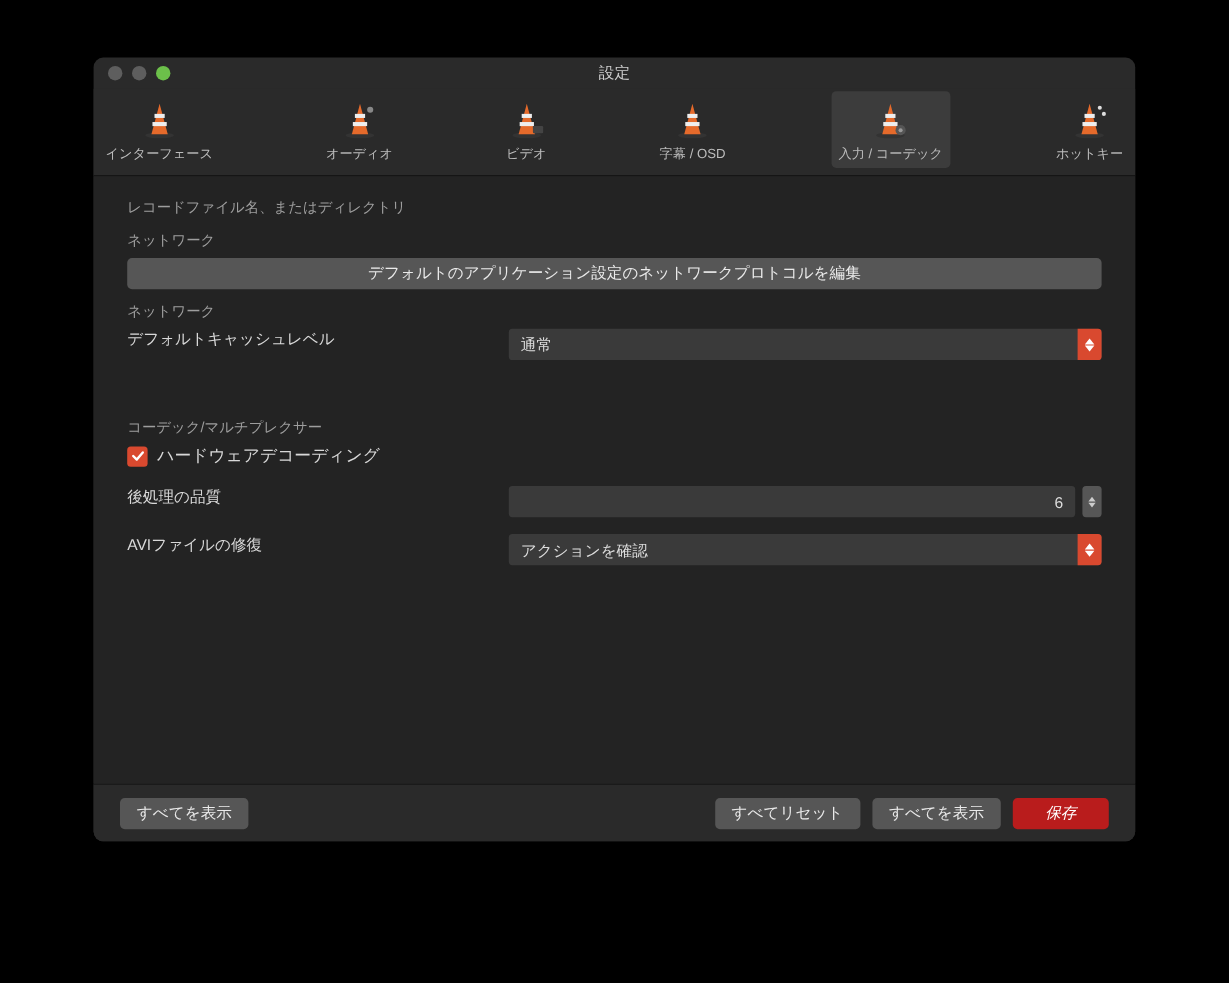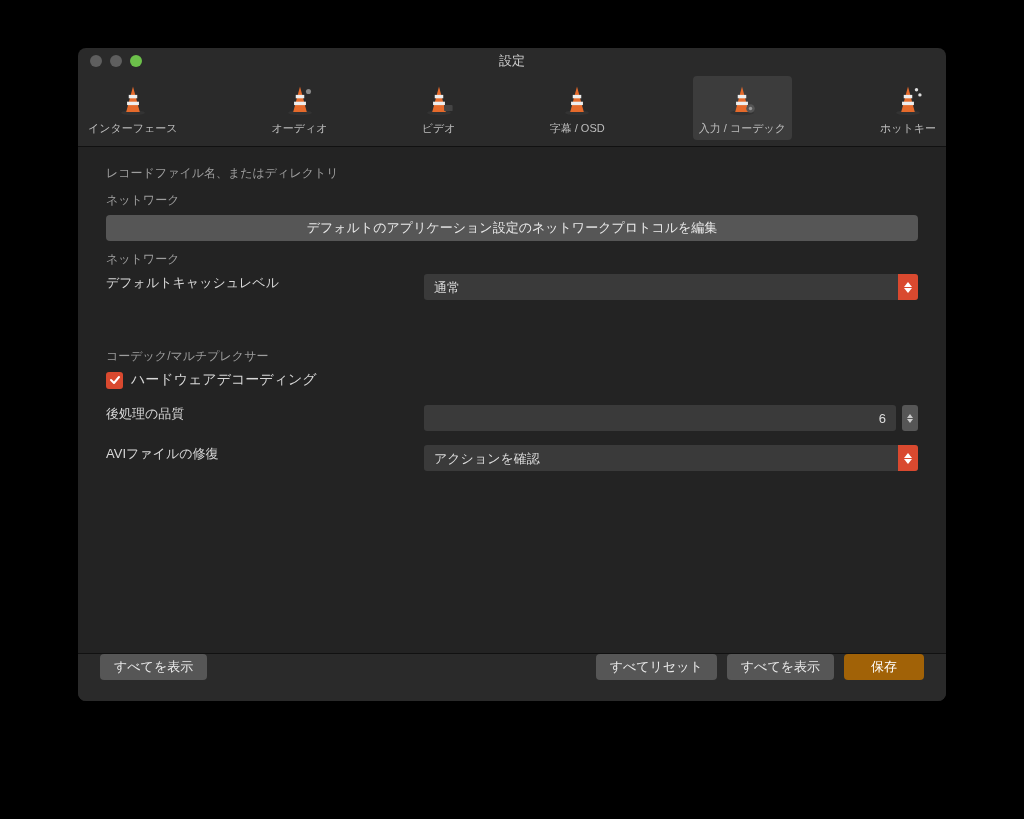--- a/index.html
+++ b/index.html
@@ -70,21 +70,21 @@
     padding: 0 14px;
     background: #565656;
     border: none;
     border-radius: 4px;
     color: #eaeaea;
     font-size: 13px;
     cursor: default;
   }
   .btn.wide { width: 100%; }
   .btn.browse { min-width: 70px; }
-  .btn.primary { background: #a16207; color: #fff; }
+  .btn.primary { background: #b91c1c; color: #fff; font-style: italic; }
   .form-row { display: flex; margin-bottom: 14px; }
   .form-label { font-size: 13px; color: #d8d8d8; width: 318px; flex: 0 0 318px; }
   .select {
     flex: 1 1 auto;
     height: 26px;
     background: #3a3a3a;
     border-radius: 3px;
     display: flex; align-items: center;
     position: relative;
     font-size: 13px; color: #ddd;
@@ -118,21 +118,21 @@
   .chk {
     width: 17px; height: 17px; border-radius: 3px;
     background: #d9492f;
     display: flex; align-items: center; justify-content: center;
   }
   .chk svg { display:block; }
   .spacer { height: 24px; }
   .footer {
     height: 48px;
     border-top: 1px solid #111;
-    display: flex; 
+    display: flex; align-items: center;
     padding: 0 22px;
     gap: 10px;
     background: #2a2a2a;
     border-bottom-left-radius: 8px; border-bottom-right-radius: 8px;
   }
   .footer .grow { flex: 1 1 auto; }
   .footer .btn { min-width: 80px; }
   svg.cone { width: 34px; height: 34px; }
 </style>
 </head>

